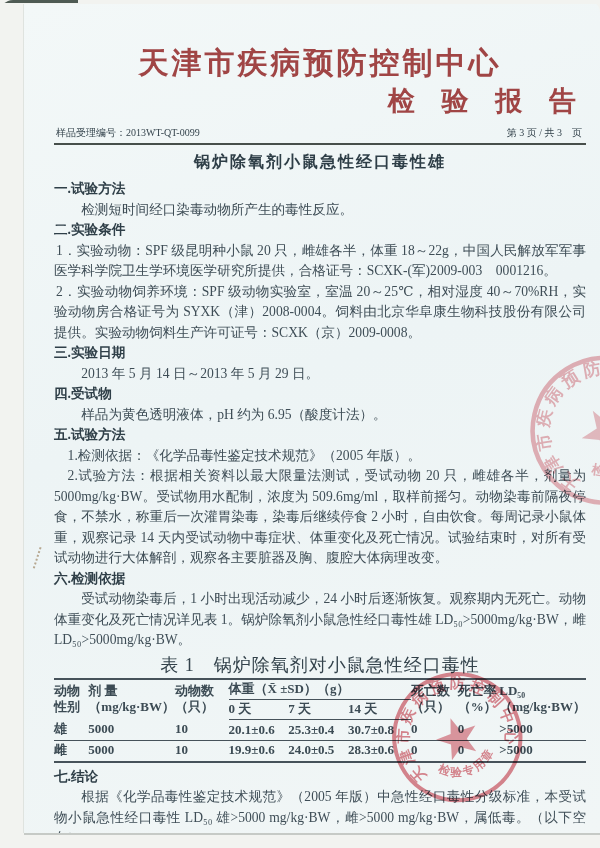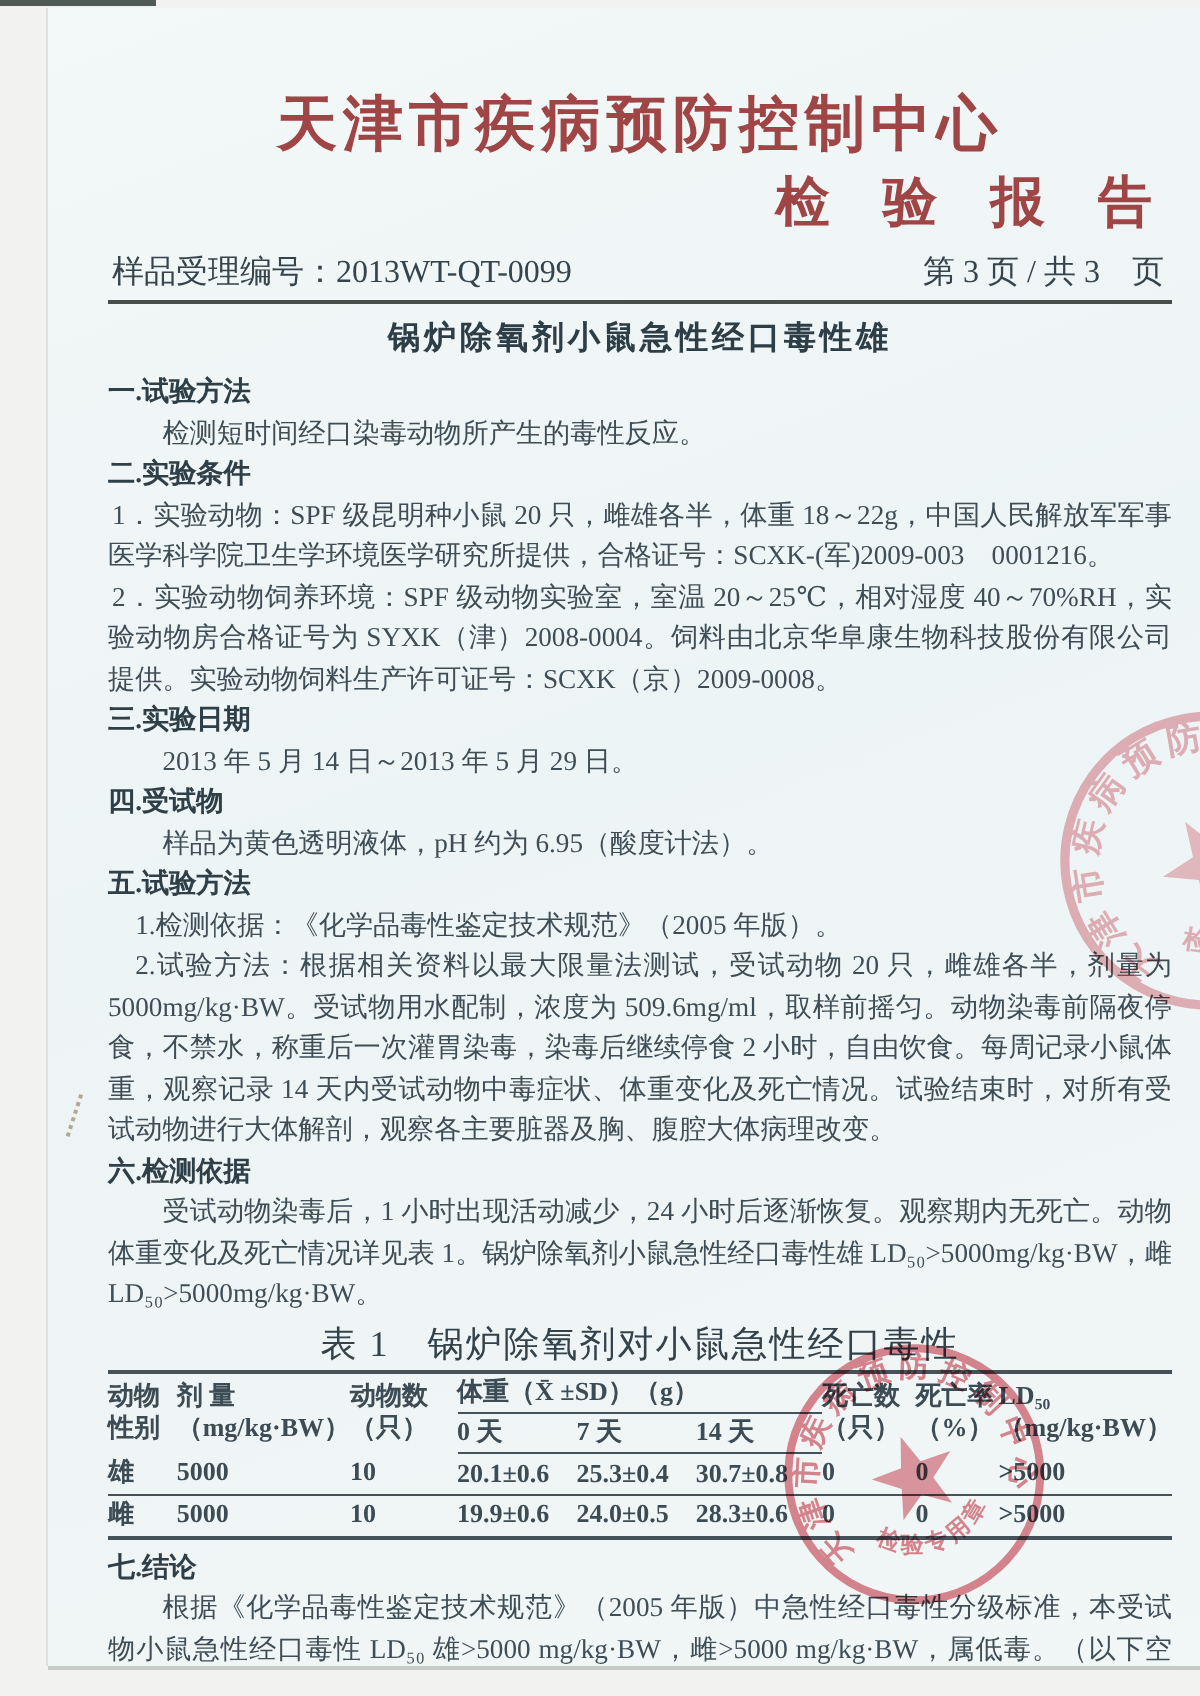--- a/index.html
+++ b/index.html
@@ -4,42 +4,42 @@
 <style>
   * { margin:0; padding:0; box-sizing:border-box; }
   html,body { width:600px; height:848px; }
   body {
     font-family: "Liberation Serif", "DejaVu Serif", serif;
     background:#f2f3f0;
     position:relative;
     overflow:hidden;
     color:#3e4d56;
   }
-  .page { position:relative; width:600px; height:848px; overflow:hidden; }
+  .page { position:relative; width:600px; height:848px; overflow:hidden;border-radius:13px; }
   .topline { position:absolute; left:0; top:0; width:78px; height:3px; background:#4f5b54; }
   .paper {
     position:absolute; left:24px; top:4px; width:576px; height:829px;
     background:linear-gradient(160deg,#f3f8f8 0%,#edf4f5 45%,#f1f6f6 100%);
     box-shadow:0 2px 0 #c6cac6, -1px 0 0 #dfe3df;
     padding:40px 14px 0 30px;
     overflow:hidden;
   }
   .ink-smudge { position:absolute; left:36px; top:548px; width:10px; height:22px;
     border-left:2px dotted #8a6a3f; transform:rotate(18deg); opacity:.55; }
   .org {
     text-align:center; color:#a04545; font-size:30px; font-weight:bold;
     letter-spacing:3px; line-height:38px;
   }
   .rtitle {
     text-align:right; color:#a04545; font-size:27px; font-weight:bold;
     letter-spacing:10px; line-height:34px; margin-top:2px; text-indent:10px;
   }
   .meta {
     display:flex; justify-content:space-between; align-items:flex-end;
-    font-size:16px; color:#35444d; margin-top:8px; padding:0 4px 0 2px;text-align:right;
+    font-size:10px; color:#35444d; margin-top:8px; padding:0 4px 0 2px;text-align:right;
   }
   .rule { border-top:2px solid #474f4b; margin-top:3px; }
   .doctitle {
     text-align:center; font-size:16px; font-weight:bold; color:#2e3e47;
     margin-top:7px; letter-spacing:2px;
   }
   .content { margin-top:6px; font-size:13.6px; line-height:20.5px; text-align:justify; }
   .sec-h { font-weight:bold; color:#2f3f48; }
   .p-ind  { text-indent:2em; }
   .p-num  { text-indent:2px; }

